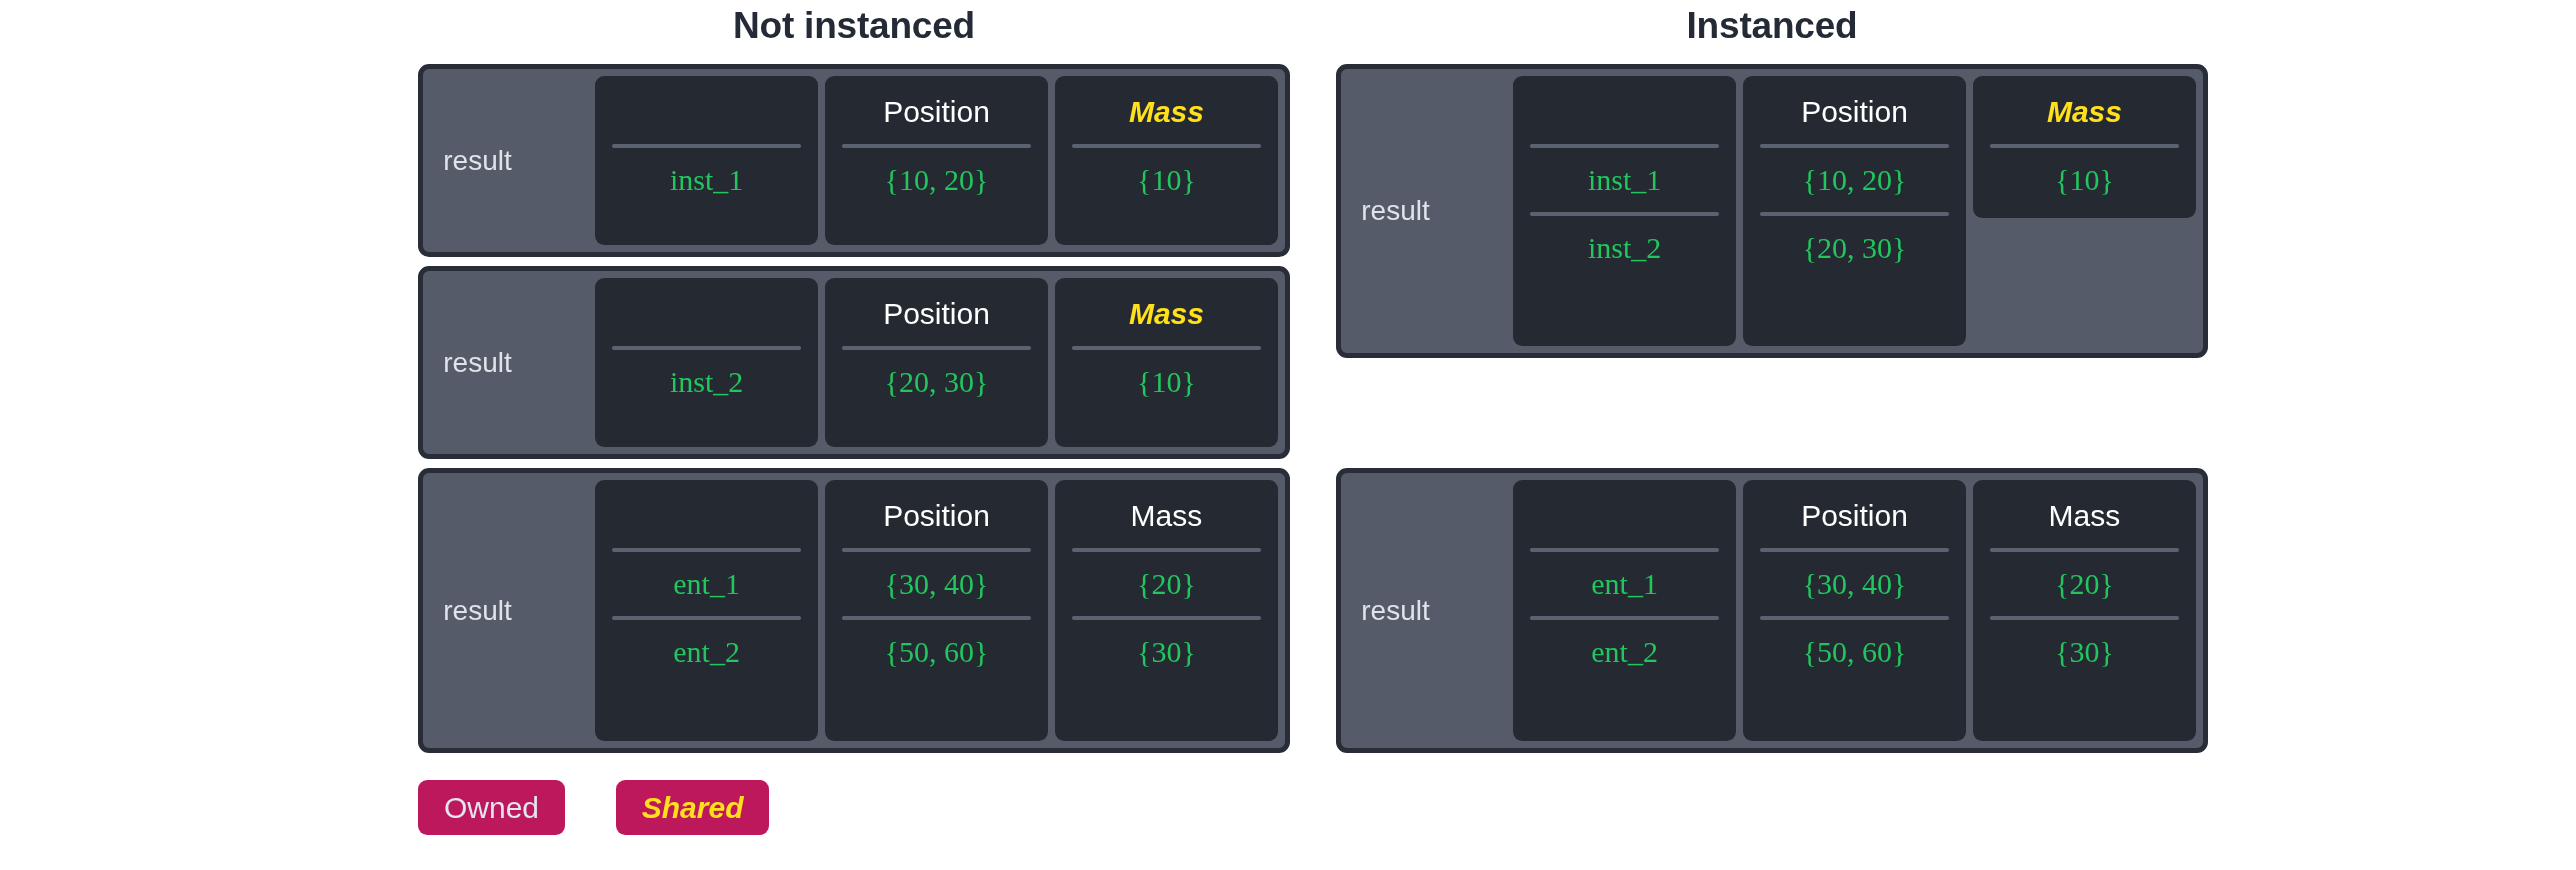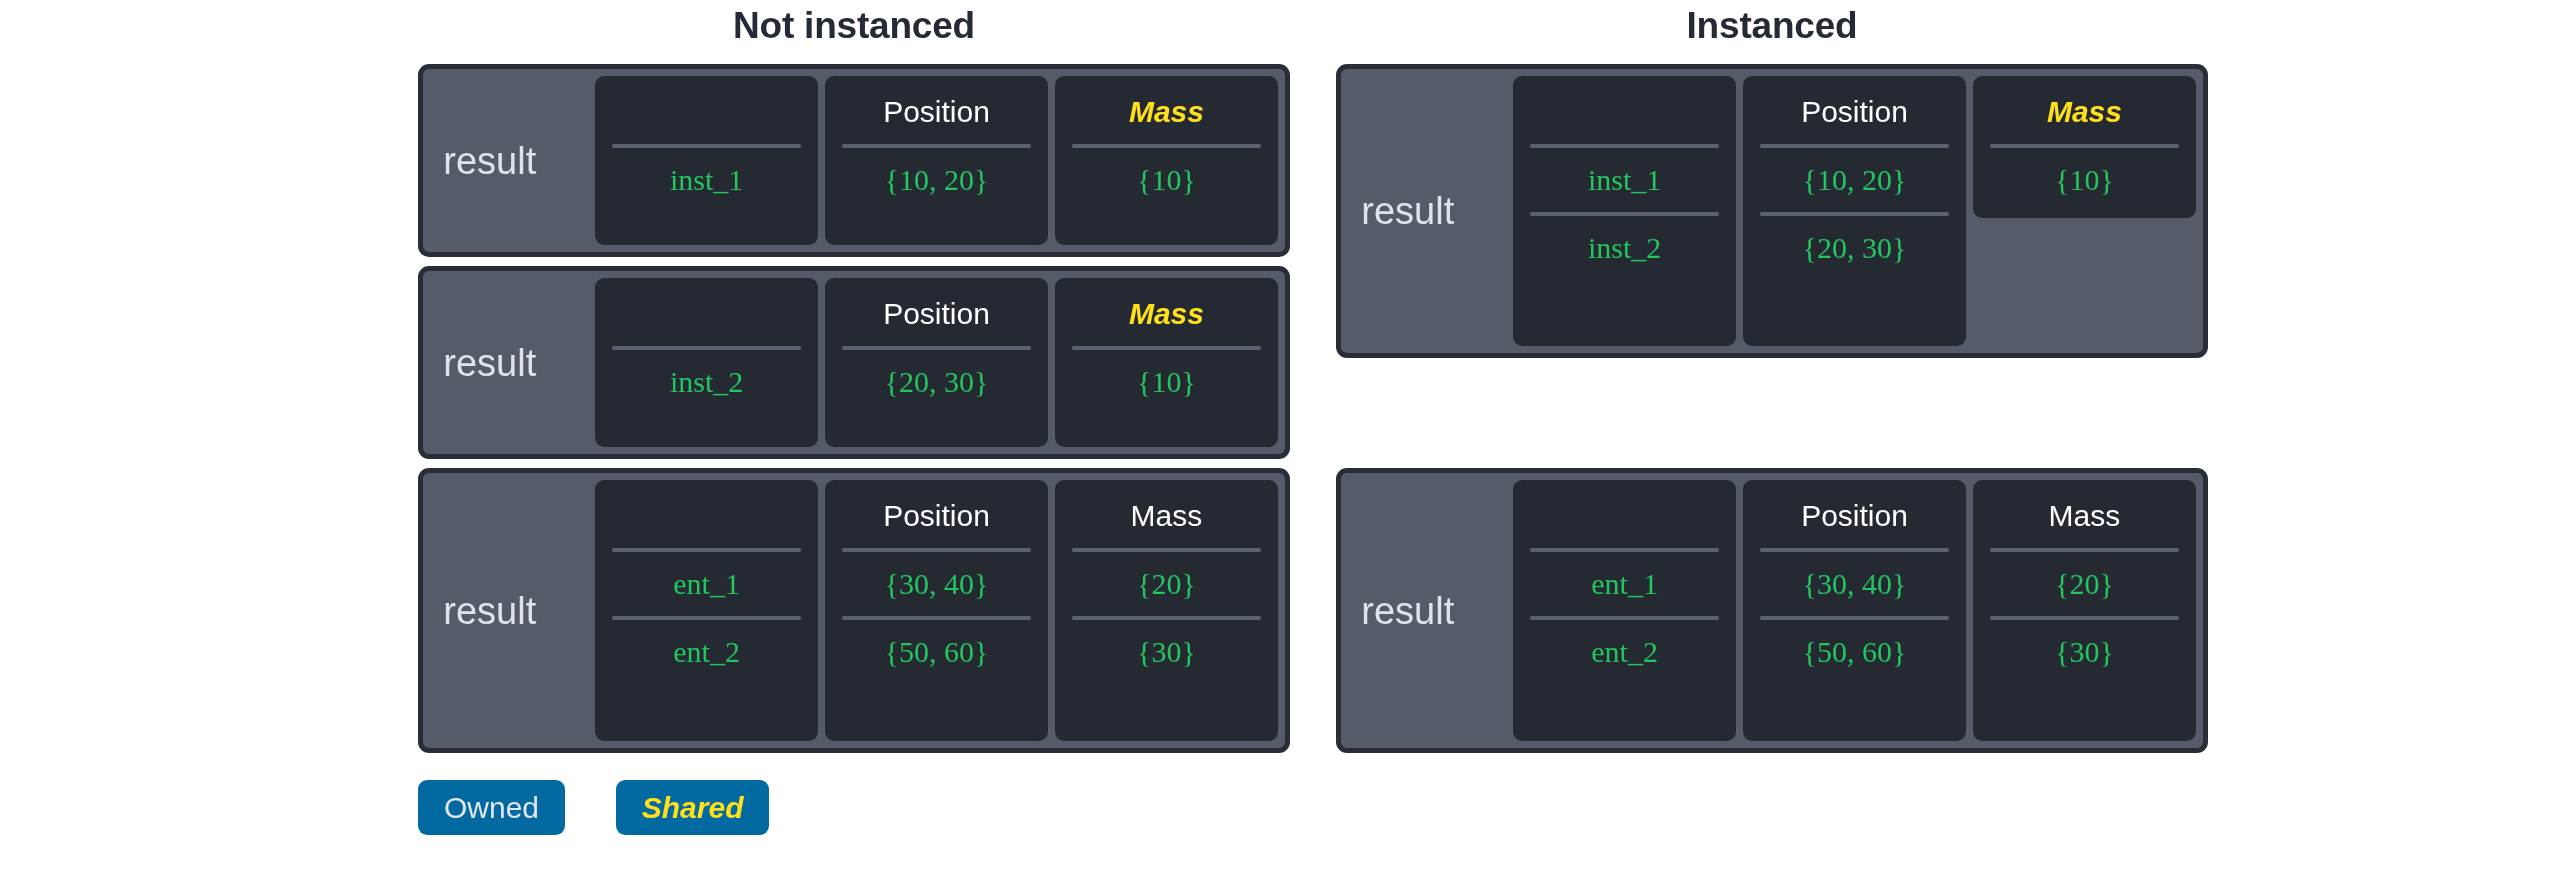--- a/index.html
+++ b/index.html
@@ -38,21 +38,21 @@
   }
   .rowlabel{
     flex:0 0 auto;
     width:165px;
     display:flex;
     align-items:center;
     justify-content:flex-start;
     padding-left:13px;
     box-sizing:border-box;
     color:#dfe3ea;
-    font-size:38px;
+    font-size:28px;
     line-height:1;
   }
   .cols{
     flex:1 1 auto;
     display:flex;
     align-items:flex-start;
     gap:7.3px;
   }
   .col{
     flex:1 1 0;
@@ -90,21 +90,21 @@
   }
 
   
   .legend{
     position:absolute;
     left:418px;top:780px;
     display:flex;
     gap:14.7px;
   }
   .chip{
-    background:#0369a1;
+    background:#be185d;
     border-radius:9.2px;
     padding:11px 26px;
     font-size:30px;
     line-height:1.1;
     color:#e2e6ee;
     white-space:nowrap;
   }
   .chip.shared{ color:#ffe01a; font-style:italic; font-weight:bold;margin-left:36px; }
 </style>
 </head>

